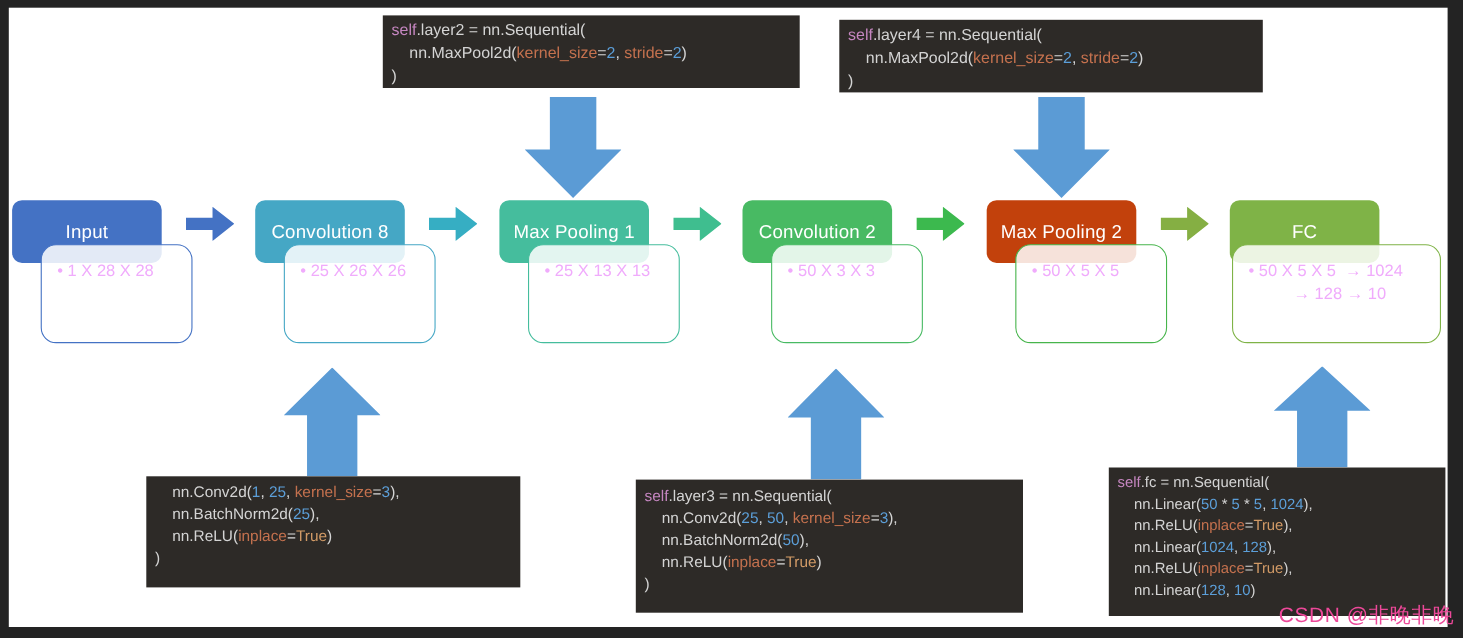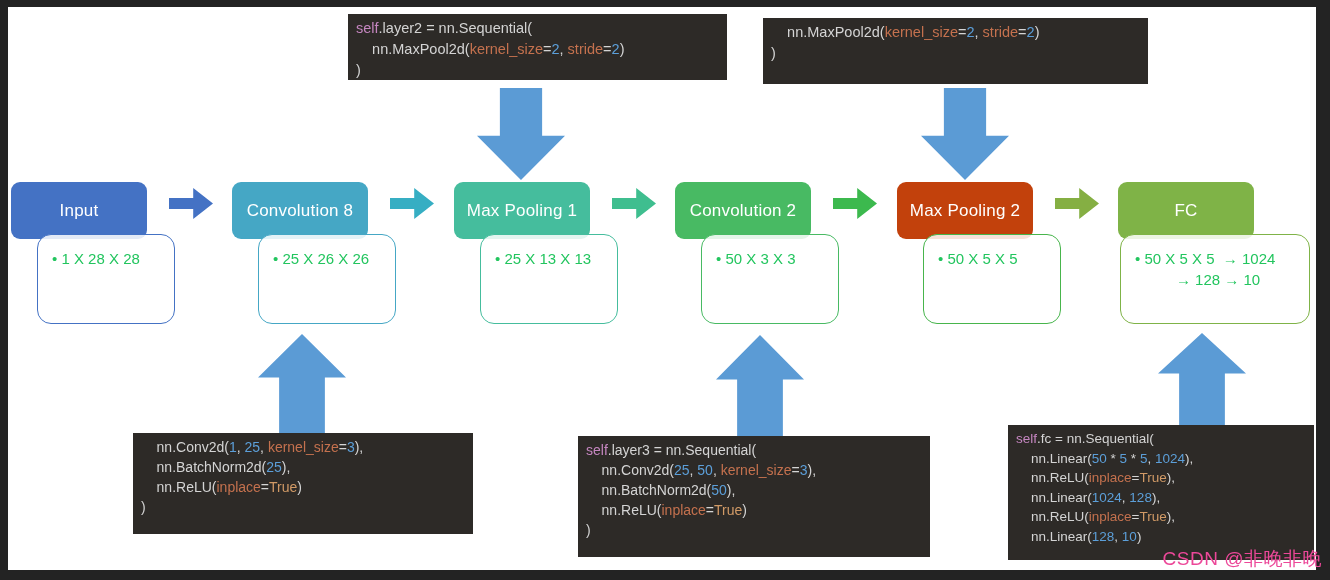--- a/index.html
+++ b/index.html
@@ -10,23 +10,23 @@
   }
   .canvas{position:absolute;left:8px;top:7px;width:1308px;height:563px;background:#ffffff;}
 
   
   .node-header{
     position:absolute;top:182px;width:136px;height:57px;border-radius:9px;
     display:flex;align-items:center;justify-content:center;z-index:1;
   }
   .node-header .lbl{color:#ffffff;font-size:17px;letter-spacing:.2px;}
   .node-detail{
-    position:absolute;top:234px;height:90px;border-radius:14px;z-index:2;
+    position:absolute;top:222px;height:90px;border-radius:14px;z-index:2;
     background:rgba(255,255,255,.85);box-sizing:border-box;
-    padding:13px 8px 0 14px;color:#22c55e;font-size:15px;line-height:21px;
+    padding:13px 8px 0 14px;color:#f0abfc;font-size:15px;line-height:21px;
   }
   .node-detail .dline{white-space:pre;}
   .node-detail .dline.center{text-align:center;white-space:normal;}
   .node-detail b{font-weight:bold;}
 
   
   .arrow-right{
     position:absolute;top:188px;width:44px;height:31px;z-index:1;
     clip-path:polygon(0 32%,55% 32%,55% 0,100% 50%,55% 100%,55% 68%,0 68%);
   }
@@ -113,20 +113,21 @@
 <div class="big-arrow arrow-up" style="left: 716px; top: 335px; width: 88px; height: 101px; background: rgb(91, 155, 213);"></div>
 <div class="big-arrow arrow-up" style="left: 1158px; top: 333px; width: 88px; height: 92px; background: rgb(91, 155, 213);"></div>
 
 <div id="code-layer">
     <div class="code-block code-top-left">
       <div class="code-line"><span class="tok-self">self</span><span>.layer2 = nn.Sequential(</span></div>
       <div class="code-line"><span>    nn.MaxPool2d(</span><span class="tok-kwarg">kernel_size</span><span>=</span><span class="tok-num">2</span><span>, </span><span class="tok-kwarg">stride</span><span>=</span><span class="tok-num">2</span><span>)</span></div>
       <div class="code-line"><span>)</span></div>
     </div>
     <div class="code-block code-top-right">
+      <div class="code-line"><span class="tok-self">self</span><span>.layer4 = nn.Sequential(</span></div>
       <div class="code-line"><span>    nn.MaxPool2d(</span><span class="tok-kwarg">kernel_size</span><span>=</span><span class="tok-num">2</span><span>, </span><span class="tok-kwarg">stride</span><span>=</span><span class="tok-num">2</span><span>)</span></div>
       <div class="code-line"><span>)</span></div>
     </div>
     <div class="code-block code-bottom-left">
       <div class="code-line"><span>    nn.Conv2d(</span><span class="tok-num">1</span><span>, </span><span class="tok-num">25</span><span>, </span><span class="tok-kwarg">kernel_size</span><span>=</span><span class="tok-num">3</span><span>),</span></div>
       <div class="code-line"><span>    nn.BatchNorm2d(</span><span class="tok-num">25</span><span>),</span></div>
       <div class="code-line"><span>    nn.ReLU(</span><span class="tok-kwarg">inplace</span><span>=</span><span class="tok-true">True</span><span>)</span></div>
       <div class="code-line"><span>)</span></div>
     </div>
     <div class="code-block code-bottom-mid">

